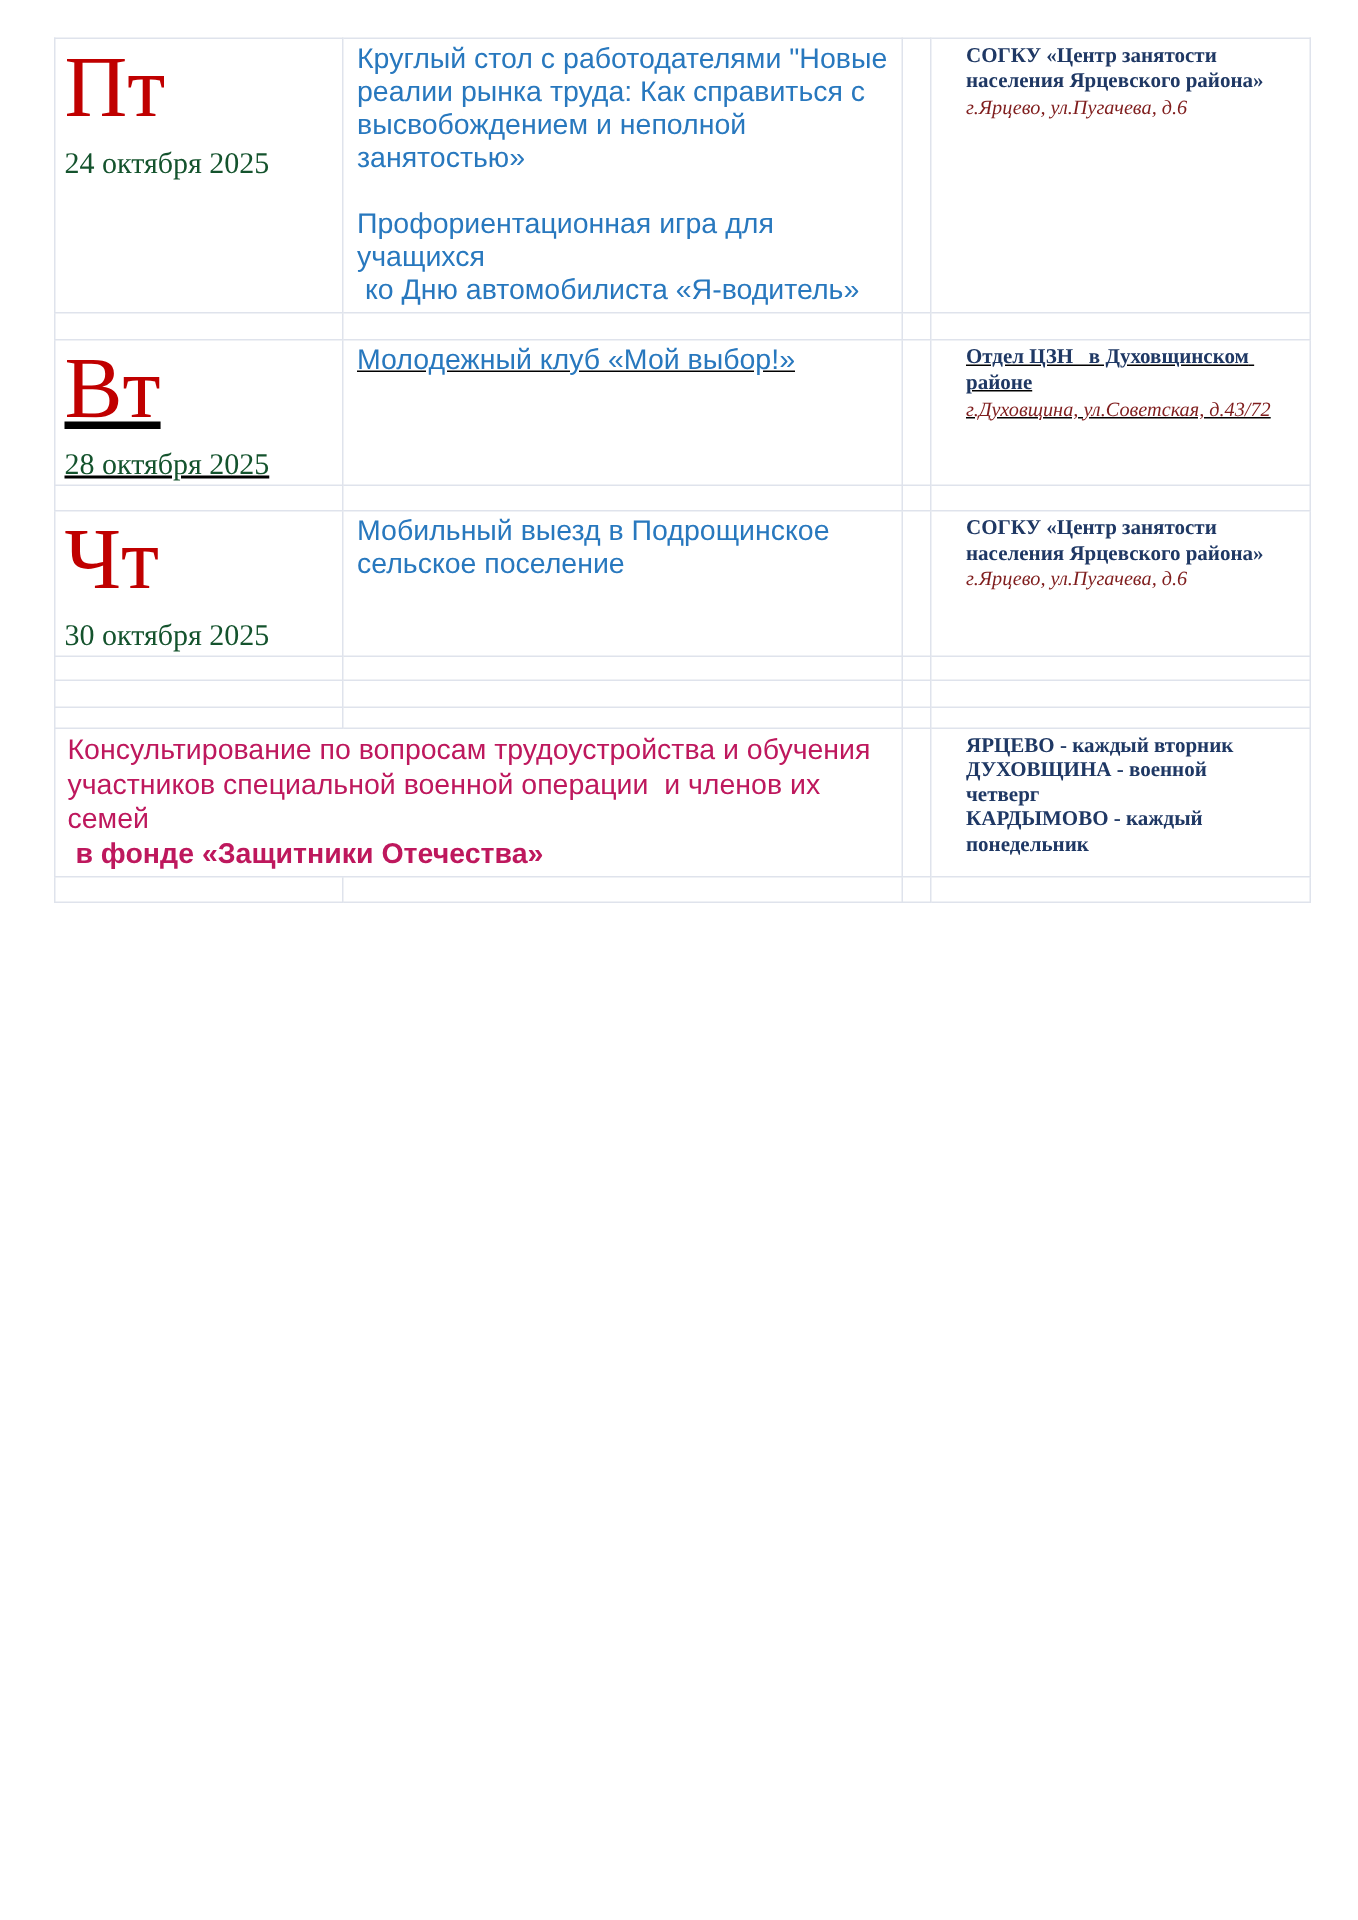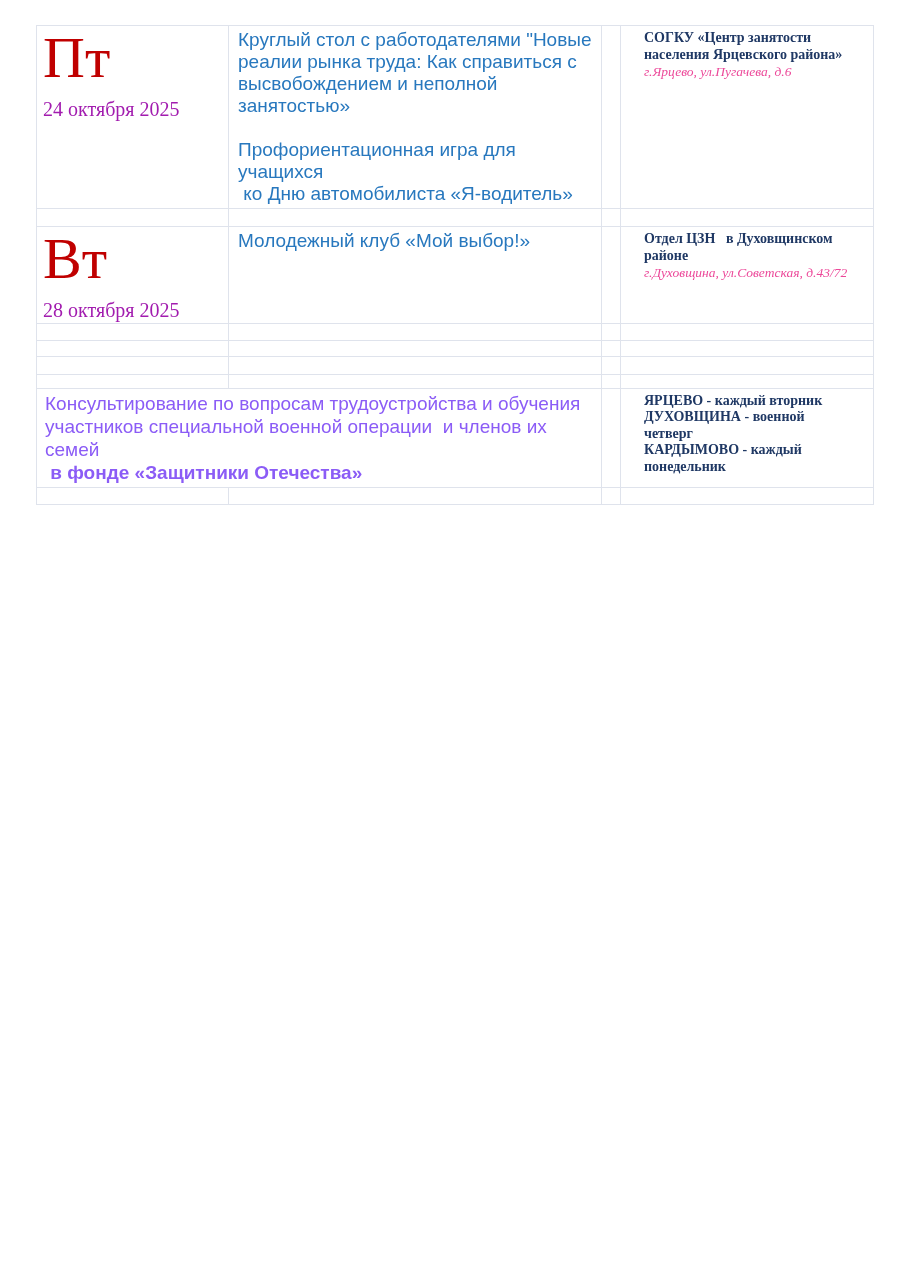--- a/index.html
+++ b/index.html
@@ -37,21 +37,21 @@
     font-family: "Liberation Serif", serif;
     font-size: 58px;
     line-height: 1.05;
     color: #c00000;
     white-space: pre-wrap;
   }
   .day-date {
     font-family: "Liberation Serif", serif;
     font-size: 20px;
     line-height: 1.1;
-    color: #a21caf;
+    color: #14532d;
     margin-top: 9px;
     white-space: pre-wrap;
   }
 
   .event-cell { padding: 3px 9px; }
   .event-line {
     font-family: "Liberation Sans", sans-serif;
     font-size: 19px;
     line-height: 22px;
     min-height: 22px;
@@ -66,38 +66,38 @@
     font-weight: bold;
     line-height: 1.2;
     color: #1f3864;
     white-space: pre-wrap;
   }
   .addr {
     font-family: "Liberation Serif", serif;
     font-size: 13.5px;
     font-style: italic;
     line-height: 1.2;
-    color: #ec4899;
+    color: #7f1d1d;
     white-space: pre-wrap;
   }
   .org-line {
     font-family: "Liberation Serif", serif;
     font-size: 14px;
     font-weight: bold;
     line-height: 1.18;
     color: #1f3864;
     white-space: pre-wrap;
   }
 
   .footer-cell { padding: 3px 8px; }
   .footer-line {
     font-family: "Liberation Sans", sans-serif;
     font-size: 19px;
     line-height: 23px;
-    color: #8b5cf6;
+    color: #be185d;
     white-space: pre-wrap;
   }
   .footer-line.bold { font-weight: bold; }
 </style>
 </head>
 <body>
 
 <div class="page">
   <table class="schedule">
     <colgroup>
@@ -126,21 +126,21 @@
         </td>
       </tr>
 
       <tr style="height:18px;">
         <td></td>
         <td></td>
         <td></td>
         <td></td>
       </tr>
 
-      <tr style="height:85px;">
+      <tr style="height:85px;text-decoration:underline;">
         <td class="day-cell">
           <div class="day-abbr">Вт</div>
           <div class="day-date">28 октября 2025</div>
         </td>
         <td class="event-cell">
           <div class="event-line">Молодежный клуб «Мой выбор!»</div>
         </td>
         <td class="gap-cell"></td>
         <td class="loc-cell">
           <div class="org">Отдел ЦЗН   в Духовщинском районе</div>
@@ -148,20 +148,34 @@
         </td>
       </tr>
 
       <tr style="height:17px;">
         <td></td>
         <td></td>
         <td></td>
         <td></td>
       </tr>
 
+      <tr style="height:89px;">
+        <td class="day-cell">
+          <div class="day-abbr">Чт</div>
+          <div class="day-date">30 октября 2025</div>
+        </td>
+        <td class="event-cell">
+          <div class="event-line">Мобильный выезд в Подрощинское сельское поселение</div>
+        </td>
+        <td class="gap-cell"></td>
+        <td class="loc-cell">
+          <div class="org">СОГКУ «Центр занятости населения Ярцевского района»</div>
+          <div class="addr">г.Ярцево, ул.Пугачева, д.6</div>
+        </td>
+      </tr>
 
       <tr style="height:16px;">
         <td></td>
         <td></td>
         <td></td>
         <td></td>
       </tr>
       <tr style="height:18px;">
         <td></td>
         <td></td>

